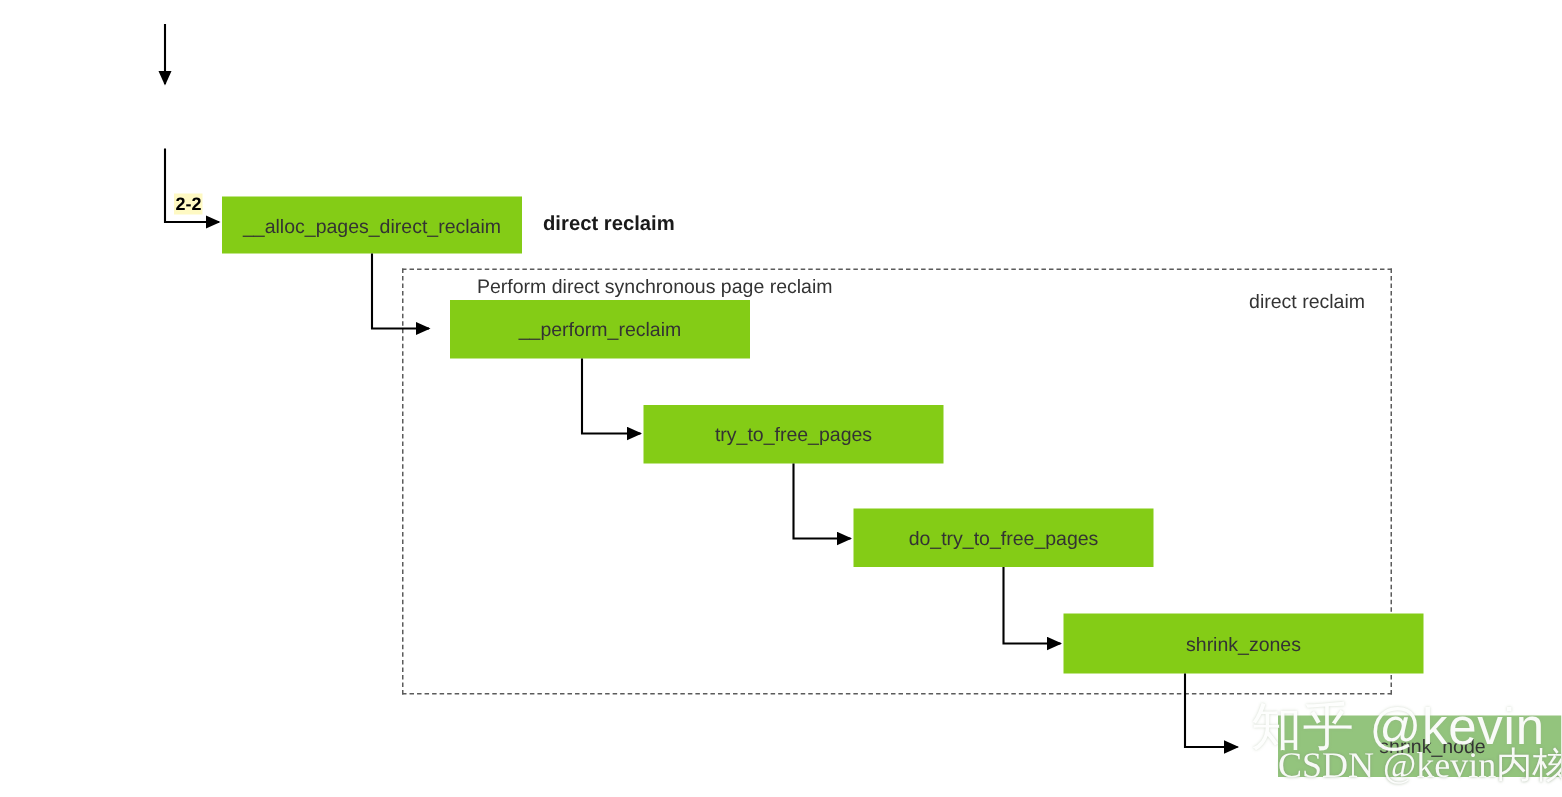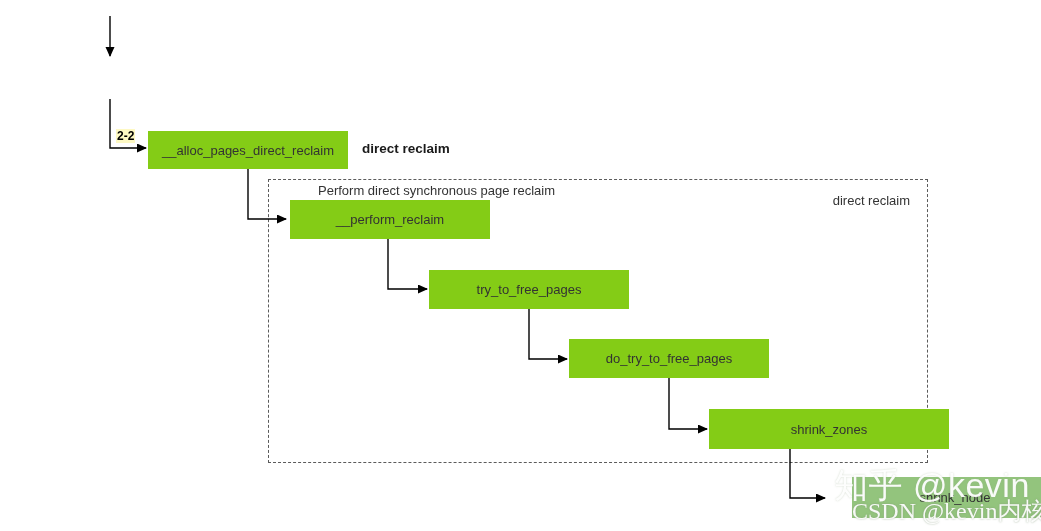--- a/index.html
+++ b/index.html
@@ -115,21 +115,21 @@
 <div id="canvas">
 
   <div class="dashed-group">
     <div class="group-title">Perform direct synchronous page reclaim</div>
     <div class="group-corner-label">direct reclaim</div>
   </div>
 
 
   <div class="node node-pink" style="left:148px; top:131px; width:200px; height:38px;">__alloc_pages_direct_reclaim</div>
 
-  <div class="node node-pink" style="left:290px; top:200px; width:200px; height:39px;">__perform_reclaim</div>
+  <div class="node node-pink" style="left:300px; top:200px; width:200px; height:39px;">__perform_reclaim</div>
 
   <div class="node node-pink" style="left:429px; top:270px; width:200px; height:39px;">try_to_free_pages</div>
 
   <div class="node node-pink" style="left:569px; top:339px; width:200px; height:39px;">do_try_to_free_pages</div>
 
   <div class="node node-pink" style="left:709px; top:409px; width:240px; height:40px;">shrink_zones</div>
 
   <div class="node node-green" id="node-shrink-node" style="left:852px; top:477px; width:206px; height:41px;">shrink_node</div>
 
   <div class="edge-label">2-2</div>

